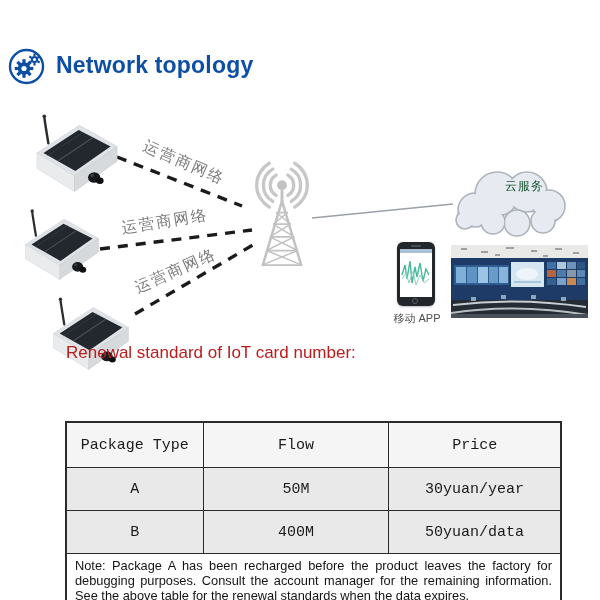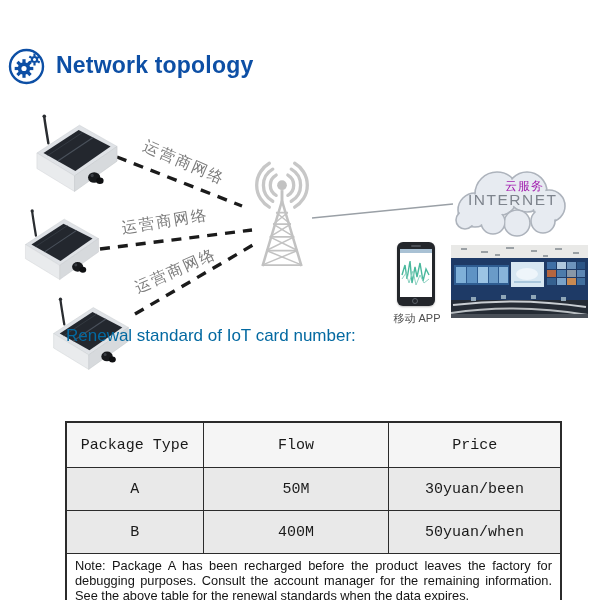--- a/index.html
+++ b/index.html
@@ -11,35 +11,35 @@
   #header-title{left:56px;top:52px;font-size:23px;font-weight:bold;color:#0d4fa5;letter-spacing:.2px;}
 
   
   .carrier-label{color:#7b7b7b;font-size:15.5px;letter-spacing:2px;white-space:nowrap;
                  transform-origin:center center;}
   #carrier-1{left:184px;top:163px;transform:translate(-50%,-50%) rotate(23.5deg);}
   #carrier-2{left:165px;top:222px;transform:translate(-50%,-50%) rotate(-9deg);}
   #carrier-3{left:176px;top:271px;transform:translate(-50%,-50%) rotate(-24deg);}
 
   
-  #cloud-cn{left:505px;top:178px;font-size:12px;color:#a21caf;letter-spacing:1px;}
+  #cloud-cn{left:505px;top:178px;font-size:12px;color:#14532d;letter-spacing:1px;}
   #cloud-en{left:468px;top:191px;font-size:15.5px;color:#7e848d;letter-spacing:1.5px;}
 
   
   #phone{left:397px;top:242px;width:38px;height:64px;background:#23262b;border-radius:6px;
          box-shadow:0 1px 2px rgba(0,0,0,.25);}
   #phone .screen{position:absolute;left:3px;right:3px;top:7px;bottom:9px;background:#fff;overflow:hidden;}
   #phone .speaker{position:absolute;left:14px;top:3px;width:10px;height:2px;background:#4a4e55;border-radius:1px;}
   #phone .home{position:absolute;left:15px;bottom:2px;width:6px;height:6px;border:1px solid #5a5f66;border-radius:50%;box-sizing:border-box;}
   .small-label{font-size:11px;color:#4d4d4d;text-align:center;}
   #phone-label{left:385px;top:311px;width:64px;}
   #monitor-label{left:478px;top:320px;width:84px;font-size:13px;}
 
   
-  #renewal-title{left:66px;top:326px;font-size:17px;color:#0369a1;}
+  #renewal-title{left:66px;top:343px;font-size:17px;color:#b91c1c;}
 
   
   #renewal-table{left:65px;top:421px;width:497px;border-collapse:collapse;
                  font-family:"Liberation Mono",monospace;color:#1a1a1a;}
   #renewal-table td{border:1px solid #2b2b2b;text-align:center;font-size:15px;padding:8px;}
   #renewal-table{border:2px solid #2b2b2b;}
   #renewal-table tr.hdr td{height:28px;background:#f5f5f5;}
   #renewal-table tr.data td{height:26px;background:#e9e9e9;}
   #renewal-table td.note-cell{background:#fff;font-family:"Liberation Sans",sans-serif;
       font-size:12.8px;line-height:15.2px;text-align:justify;padding:4px 8px 5px 8px;color:#141414;}
@@ -157,21 +157,20 @@
         <circle cx="48" cy="30" r="20.5"></circle>
       <circle cx="78" cy="28" r="18.5"></circle>
         <circle cx="100" cy="42" r="14.5"></circle>
       <circle cx="94" cy="57" r="10.5"></circle>
         <circle cx="68" cy="59" r="11.5"></circle>
       <circle cx="44" cy="58" r="10.5"></circle>
         <circle cx="16" cy="56" r="7.5"></circle>
     </g>
   </svg>
   <div class="abs" id="cloud-cn">云服务</div>
-  <div class="abs" id="cloud-en">INTERNET</div>
 
   <div class="abs" id="phone">
     <div class="speaker"></div>
     <div class="screen">
       <svg width="32" height="48" viewBox="0 0 32 48">
         <rect x="0" y="0" width="32" height="4" fill="#a9c1d4"></rect>
         <polyline points="2,26 5,16 7,30 10,12 12,34 15,18 17,28 20,14 23,32 26,20 29,26" fill="none" stroke="#49b89d" stroke-width="1.4"></polyline>
         <polyline points="2,30 6,24 9,34 13,22 16,36 20,26 24,34 29,30" fill="none" stroke="#8fd2c2" stroke-width="1"></polyline>
       </svg>
     </div>
@@ -235,26 +234,26 @@
   <table class="abs" id="renewal-table">
     <tbody>
         <tr class="hdr">
       <td class="c1">Package Type</td>
       <td class="c2">Flow</td>
       <td class="c3">Price</td>
     </tr>
     <tr class="data">
       <td>A</td>
       <td>50M</td>
-      <td>30yuan/been</td>
+      <td>30yuan/year</td>
     </tr>
     <tr class="data">
       <td>B</td>
       <td>400M</td>
-      <td>50yuan/when</td>
+      <td>50yuan/data</td>
     </tr>
     <tr>
       <td class="note-cell" colspan="3">Note: Package A has been recharged before the product leaves the factory for debugging purposes. Consult the account manager for the remaining information. See the above table for the renewal standards when the data expires.</td>
     </tr>
   </tbody>
     </table>
 
 </div>
 
 </body></html>

